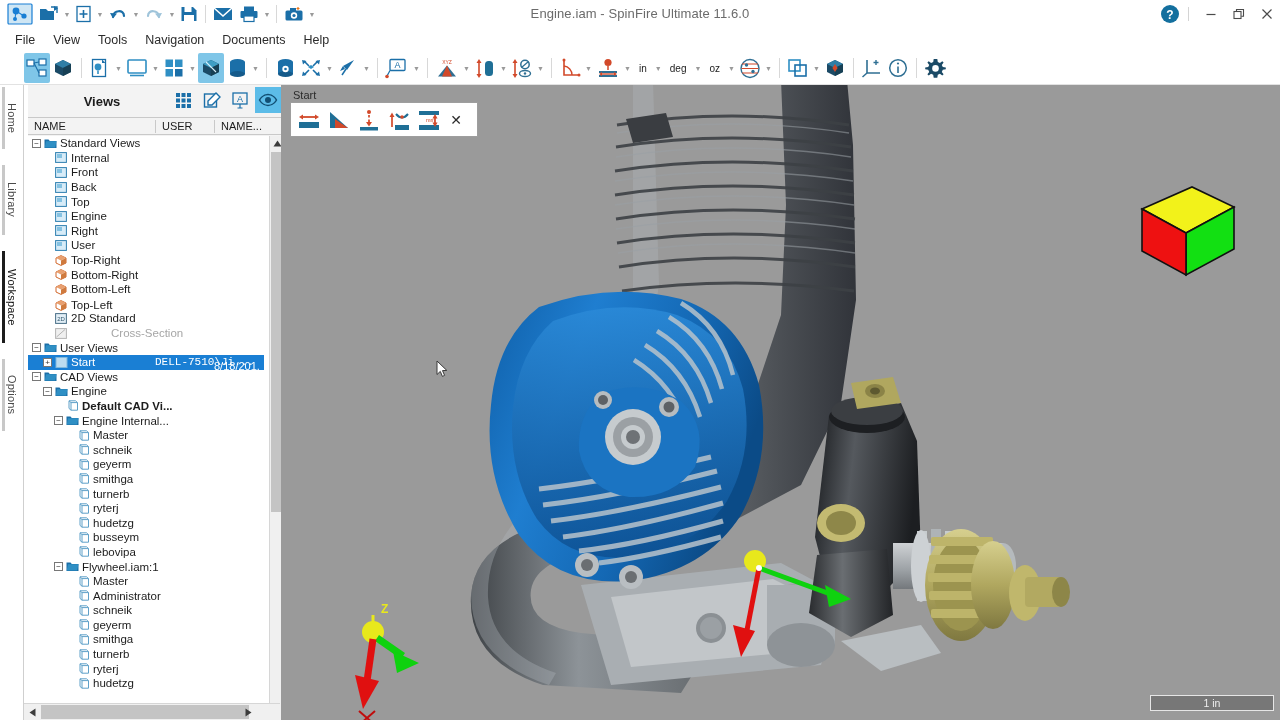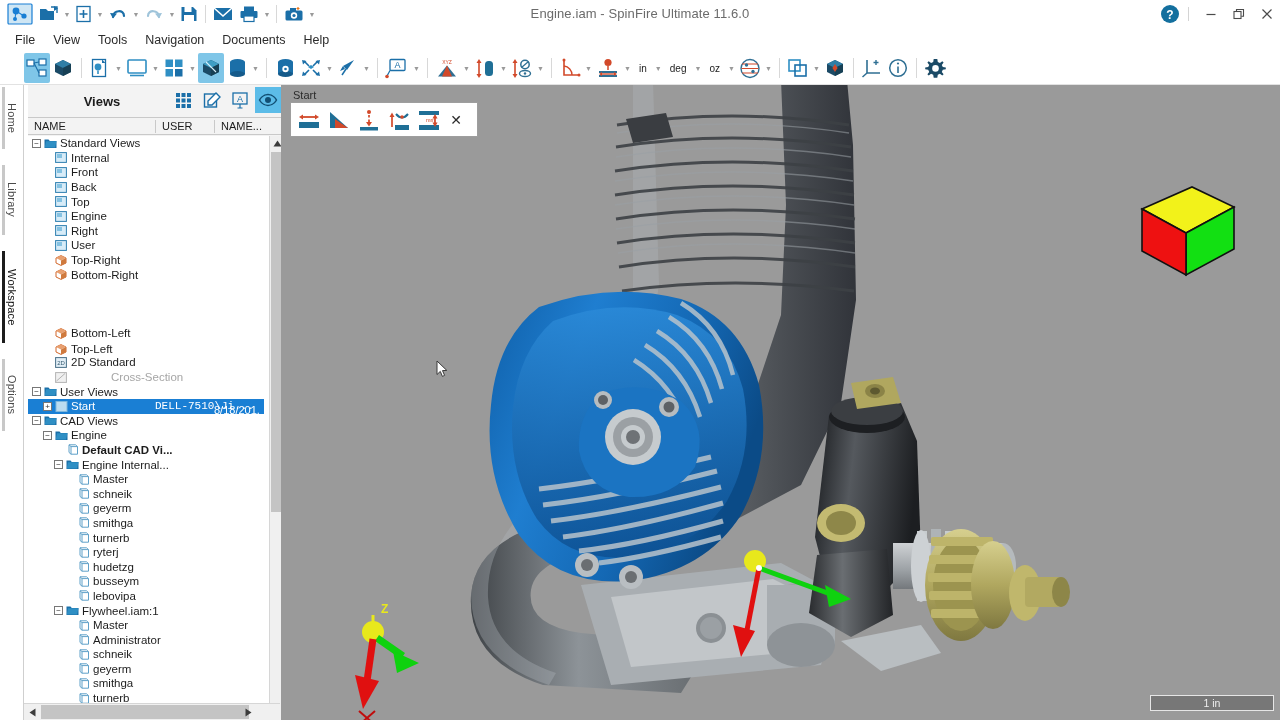--- a/index.html
+++ b/index.html
@@ -719,21 +719,21 @@
             <span class="expspace"></span>
             <span class="ico">
               <svg width="12" height="11" viewBox="0 0 12 11">
                 <path d="M6 0.6 L11 3 L11 8 L6 10.4 L1 8 L1 3 Z" fill="none" stroke="#d2672a" stroke-width="1"></path>
                 <path d="M6 0.6 L11 3 L6 5.4 L1 3 Z" fill="#e8a070"></path>
                 <path d="M6 5.4 L11 3 L11 8 L6 10.4 Z" fill="#cf7a3e"></path>
               </svg>
             </span>
             <span class="lbl">Bottom-Right</span>
           </div>
-          <div class="trow" style="padding-left: 15px; margin-top: 44px;">
+          <div class="trow" style="padding-left: 15px;">
             <span class="expspace"></span>
             <span class="ico">
               <svg width="12" height="11" viewBox="0 0 12 11">
                 <path d="M6 0.6 L11 3 L11 8 L6 10.4 L1 8 L1 3 Z" fill="none" stroke="#d2672a" stroke-width="1"></path>
                 <path d="M6 0.6 L11 3 L6 5.4 L1 3 Z" fill="#e8a070"></path>
                 <path d="M6 5.4 L11 3 L11 8 L6 10.4 Z" fill="#cf7a3e"></path>
               </svg>
             </span>
             <span class="lbl">Bottom-Left</span>
           </div>

